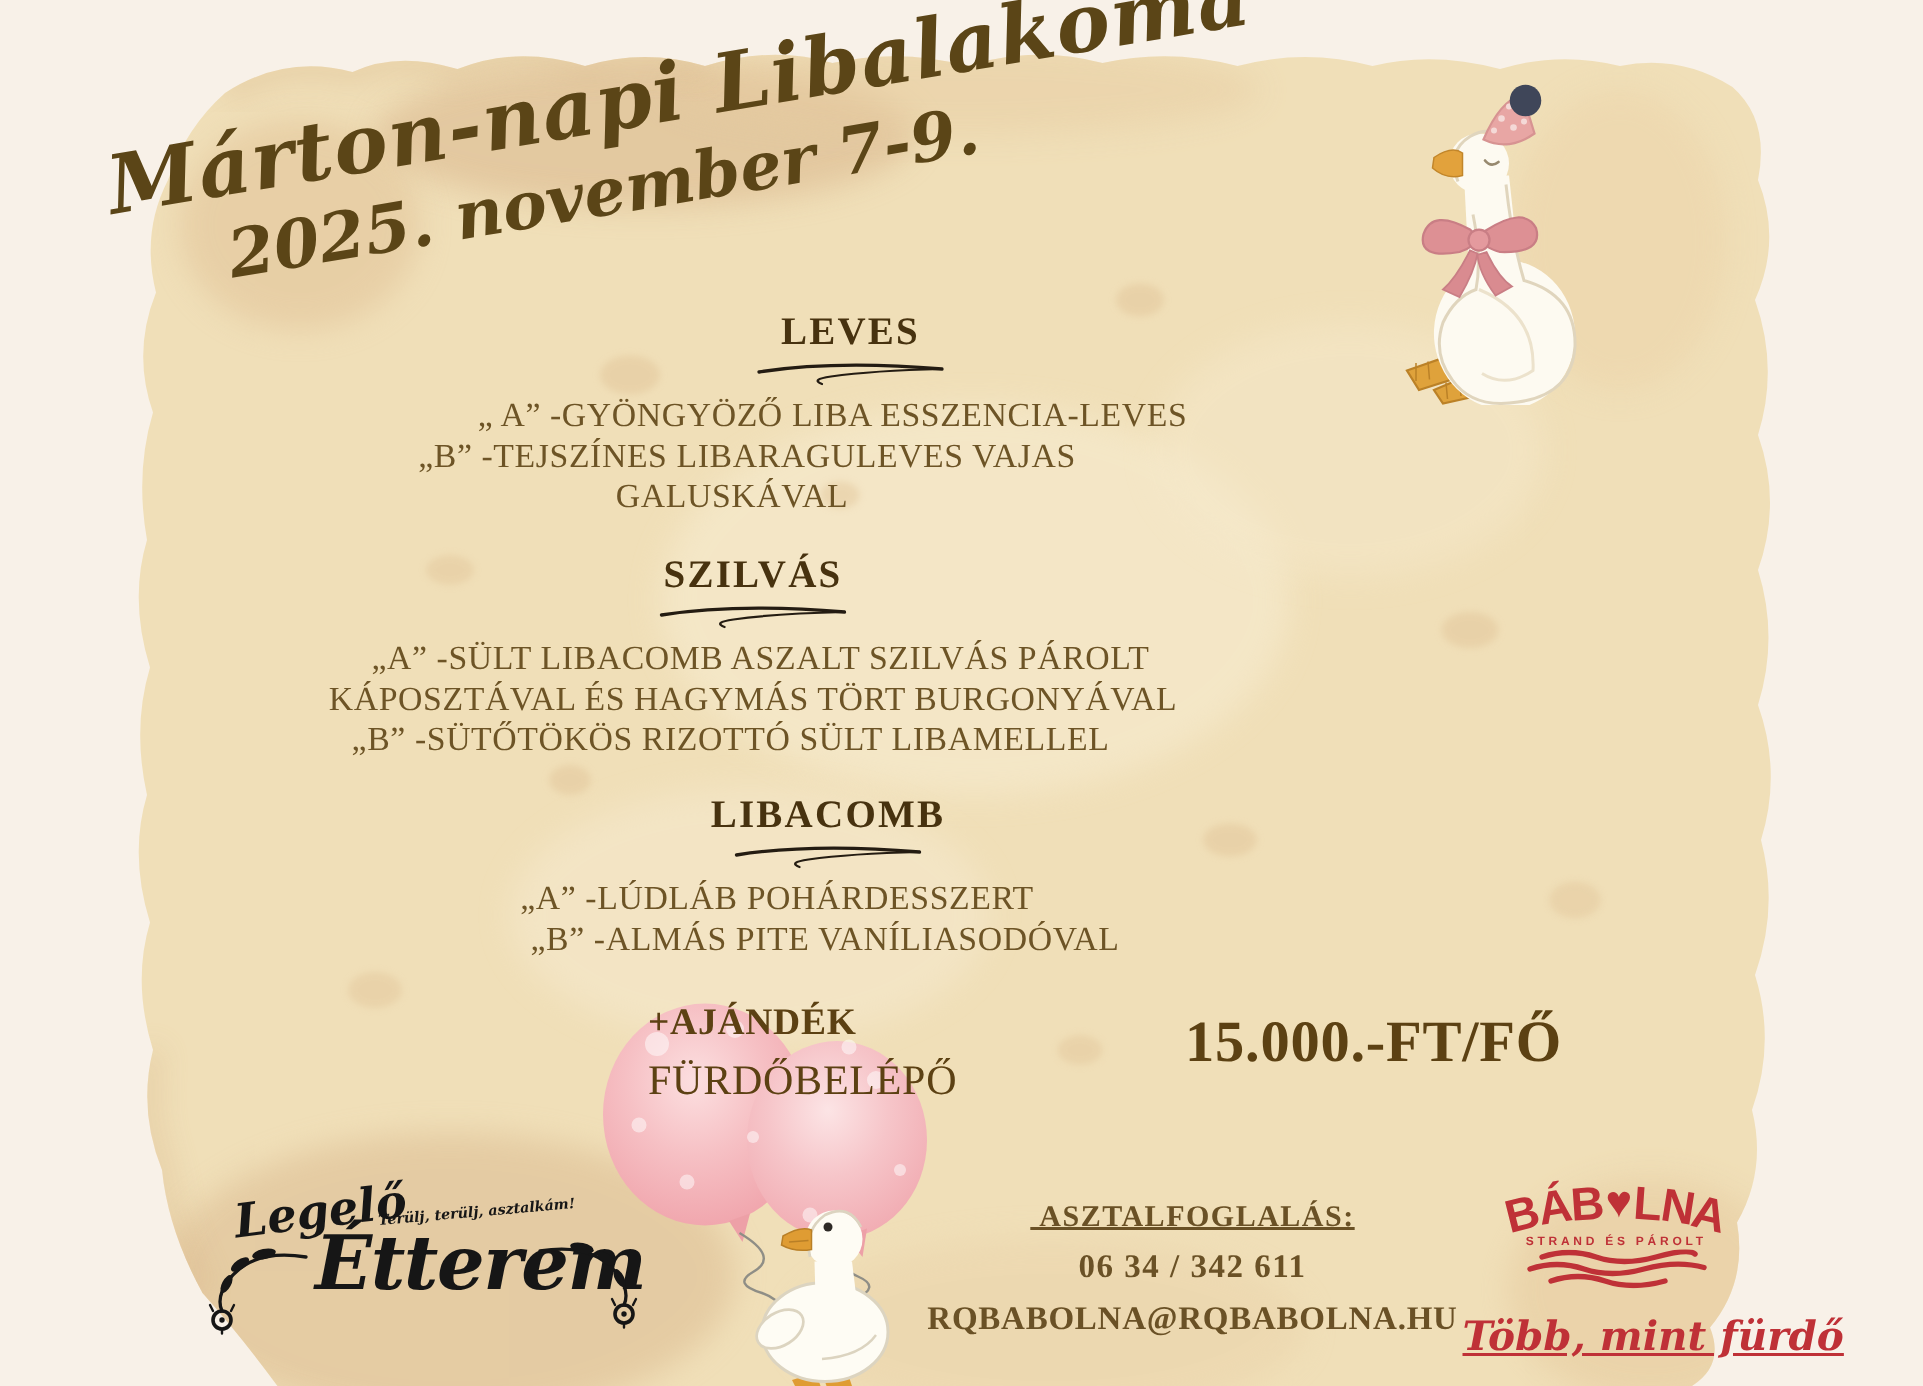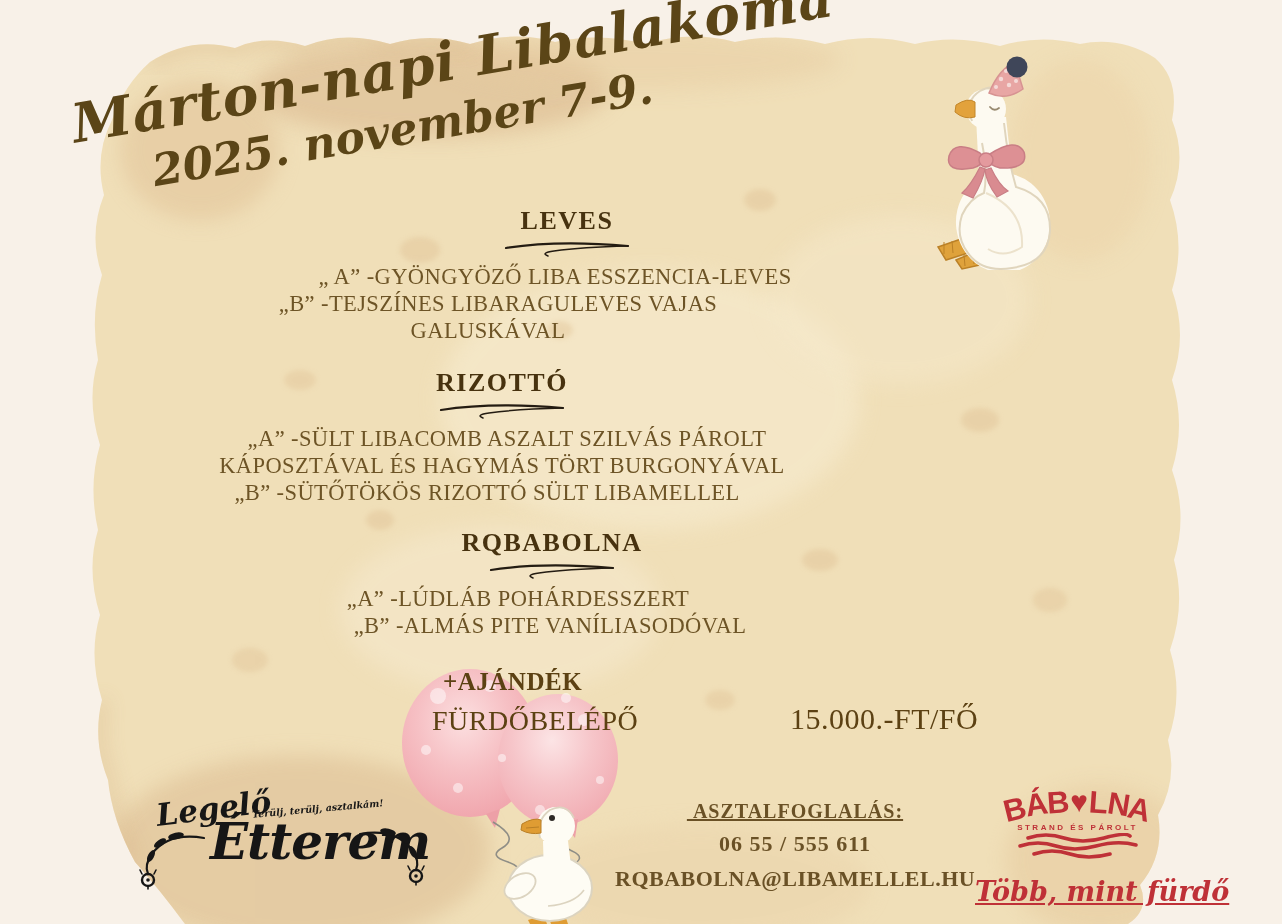--- a/index.html
+++ b/index.html
@@ -26,23 +26,23 @@
     letter-spacing:1.5px;
   }
   .flourish { margin:1px auto 6px auto; }
   .menu-item {
     font-size:22.5px; line-height:27px; letter-spacing:.4px;
     color:#6d5426; white-space:nowrap;
   }
 
   
   .gift-block { position:absolute; left:432px; top:668px; color:#5c4113; text-align:left; }
-  .gift-line1 { font-size:25px; font-weight:bold; letter-spacing:.5px;margin-left:11px; }
+  .gift-line1 { font-size:25px; font-weight:bold; letter-spacing:.5px; }
   .gift-line2 { font-size:28px; font-weight:normal; margin-top:9px; letter-spacing:.5px; }
-  .price { position:absolute; left:790px; top:702px; font-size:30px; font-weight:normal; color:#5c4113; letter-spacing:.5px; }
+  .price { position:absolute; left:790px; top:672px; font-size:39px; font-weight:bold; color:#5c4113; letter-spacing:.5px; }
 
   
   .contact-block { position:absolute; left:615px; top:800px; width:360px; text-align:center; color:#6a5126; }
   .contact-label { font-size:20px; font-weight:bold; text-decoration:underline; letter-spacing:1px; }
   .contact-phone { font-size:22px; font-weight:bold; margin-top:8px; letter-spacing:1px; }
   .contact-email { font-size:22px; font-weight:bold; margin-top:9px; letter-spacing:.5px; }
 
   
   .legelo-logo { position:absolute; left:130px; top:778px; width:270px; height:135px; color:#161616; }
   .legelo-word {
@@ -161,32 +161,32 @@
     <svg class="flourish" style="transform:translateX(19px)" width="130" height="20" viewBox="0 0 130 20">
       <path d="M4,11 Q55,3 126,9" stroke="#241c12" stroke-width="2.2" fill="none" stroke-linecap="round"></path>
       <path d="M126,9 Q80,10 52,14 Q38,16 46,19" stroke="#241c12" stroke-width="1.5" fill="none" stroke-linecap="round"></path>
     </svg>
     <div class="menu-item" style="transform:translateX(7px)">„ A” -GYÖNGYÖZŐ LIBA ESSZENCIA-LEVES</div>
     <div class="menu-item" style="transform:translateX(-50px)">„B” -TEJSZÍNES LIBARAGULEVES VAJAS</div>
     <div class="menu-item" style="transform:translateX(-60px)">GALUSKÁVAL</div>
   </div>
 
   <div class="menu-section" style="top:368px">
-    <div class="menu-heading" style="transform:translateX(-46px)">RIZOTTÓ</div>
+    <div class="menu-heading" style="transform:translateX(-46px)">SZILVÁS</div>
     <svg class="flourish" style="transform:translateX(-46px)" width="130" height="20" viewBox="0 0 130 20">
       <path d="M4,11 Q55,3 126,9" stroke="#241c12" stroke-width="2.2" fill="none" stroke-linecap="round"></path>
       <path d="M126,9 Q80,10 52,14 Q38,16 46,19" stroke="#241c12" stroke-width="1.5" fill="none" stroke-linecap="round"></path>
     </svg>
     <div class="menu-item" style="transform:translateX(-41px)">„A” -SÜLT LIBACOMB ASZALT SZILVÁS PÁROLT</div>
     <div class="menu-item" style="transform:translateX(-46px)">KÁPOSZTÁVAL ÉS HAGYMÁS TÖRT BURGONYÁVAL</div>
     <div class="menu-item" style="transform:translateX(-61px)">„B” -SÜTŐTÖKÖS RIZOTTÓ SÜLT LIBAMELLEL</div>
   </div>
 
   <div class="menu-section" style="top:528px">
-    <div class="menu-heading" style="transform:translateX(4px)">RQBABOLNA</div>
+    <div class="menu-heading" style="transform:translateX(4px)">LIBACOMB</div>
     <svg class="flourish" style="transform:translateX(4px)" width="130" height="20" viewBox="0 0 130 20">
       <path d="M4,11 Q55,3 126,9" stroke="#241c12" stroke-width="2.2" fill="none" stroke-linecap="round"></path>
       <path d="M126,9 Q80,10 52,14 Q38,16 46,19" stroke="#241c12" stroke-width="1.5" fill="none" stroke-linecap="round"></path>
     </svg>
     <div class="menu-item" style="transform:translateX(-30px)">„A” -LÚDLÁB POHÁRDESSZERT</div>
     <div class="menu-item" style="transform:translateX(2px)">„B” -ALMÁS PITE VANÍLIASODÓVAL</div>
   </div>
 
   <svg class="abs" style="left:398px;top:638px" width="230" height="286" viewBox="0 0 230 286">
     <defs>
@@ -261,22 +261,22 @@
       <ellipse cx="30" cy="15" rx="7" ry="3.2" fill="#161616" transform="rotate(-35 30 15)"></ellipse>
       <ellipse cx="21" cy="28" rx="6.5" ry="3" fill="#161616" transform="rotate(-62 21 28)"></ellipse>
       <circle cx="18" cy="52" r="6" fill="none" stroke="#161616" stroke-width="2.4"></circle>
       <circle cx="18" cy="52" r="1.8" fill="#161616"></circle>
       <path d="M12,46 L10,42 M24,46 L26,42 M18,58 L18,61" stroke="#161616" stroke-width="1.6" stroke-linecap="round"></path>
     </svg>
   </div>
 
   <div class="contact-block">
     <div class="contact-label">&nbsp;ASZTALFOGLALÁS:</div>
-    <div class="contact-phone">06 55 / 555 611</div>
-    <div class="contact-email">RQBABOLNA@LIBAMELLEL.HU</div>
+    <div class="contact-phone">06 34 / 342 611</div>
+    <div class="contact-email">RQBABOLNA@RQBABOLNA.HU</div>
   </div>
 
   <div class="babolna-logo">
     <div class="babolna-arch">
       <span>B</span>
       <span>Á</span>
       <span>B</span>
       <span>♥</span>
       <span>L</span>
       <span>N</span>

